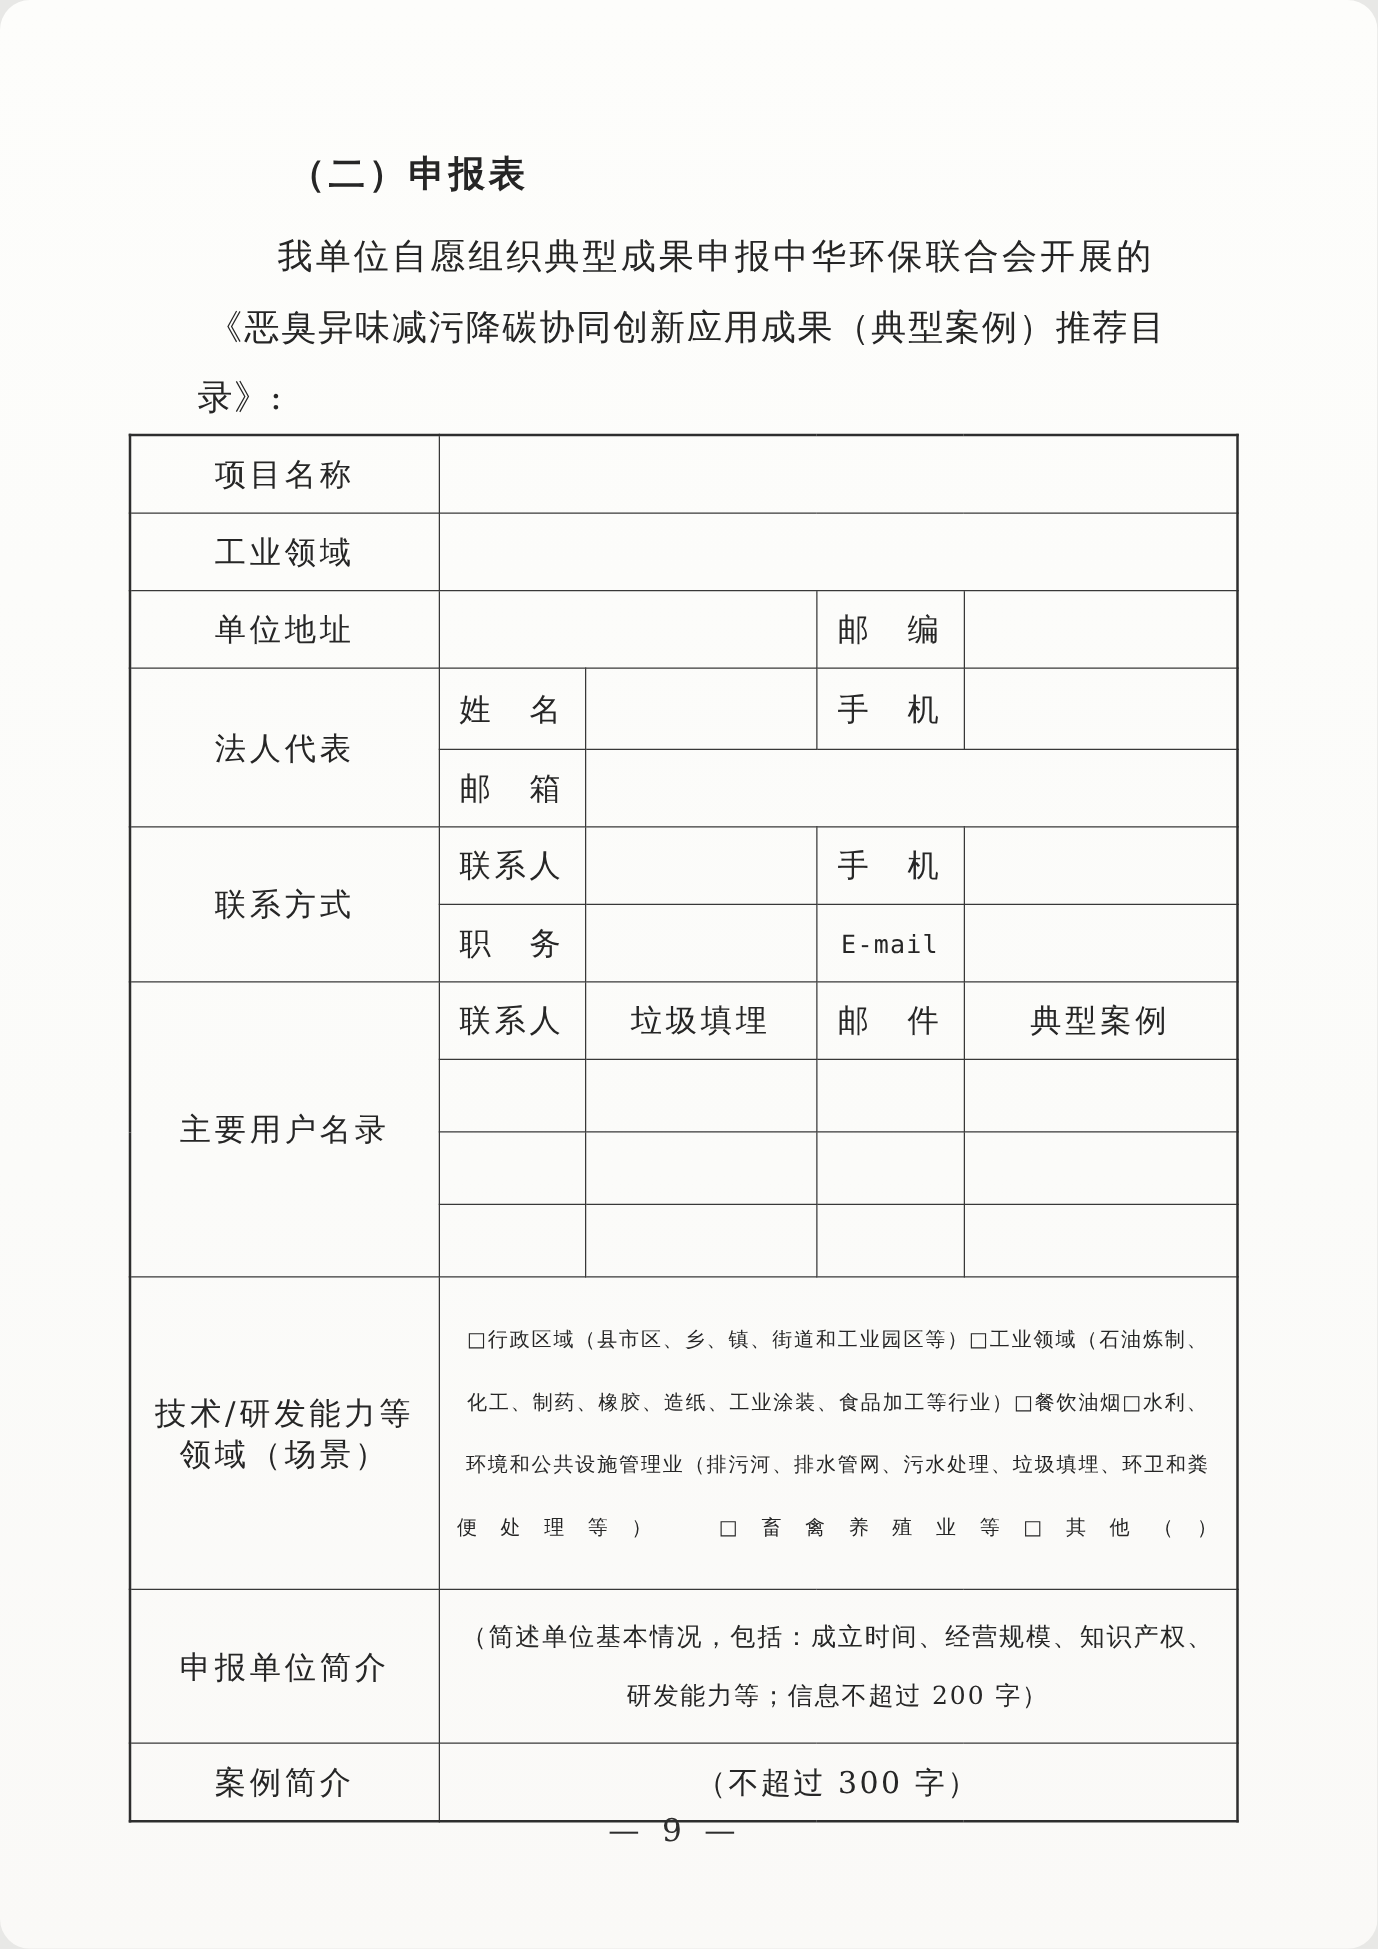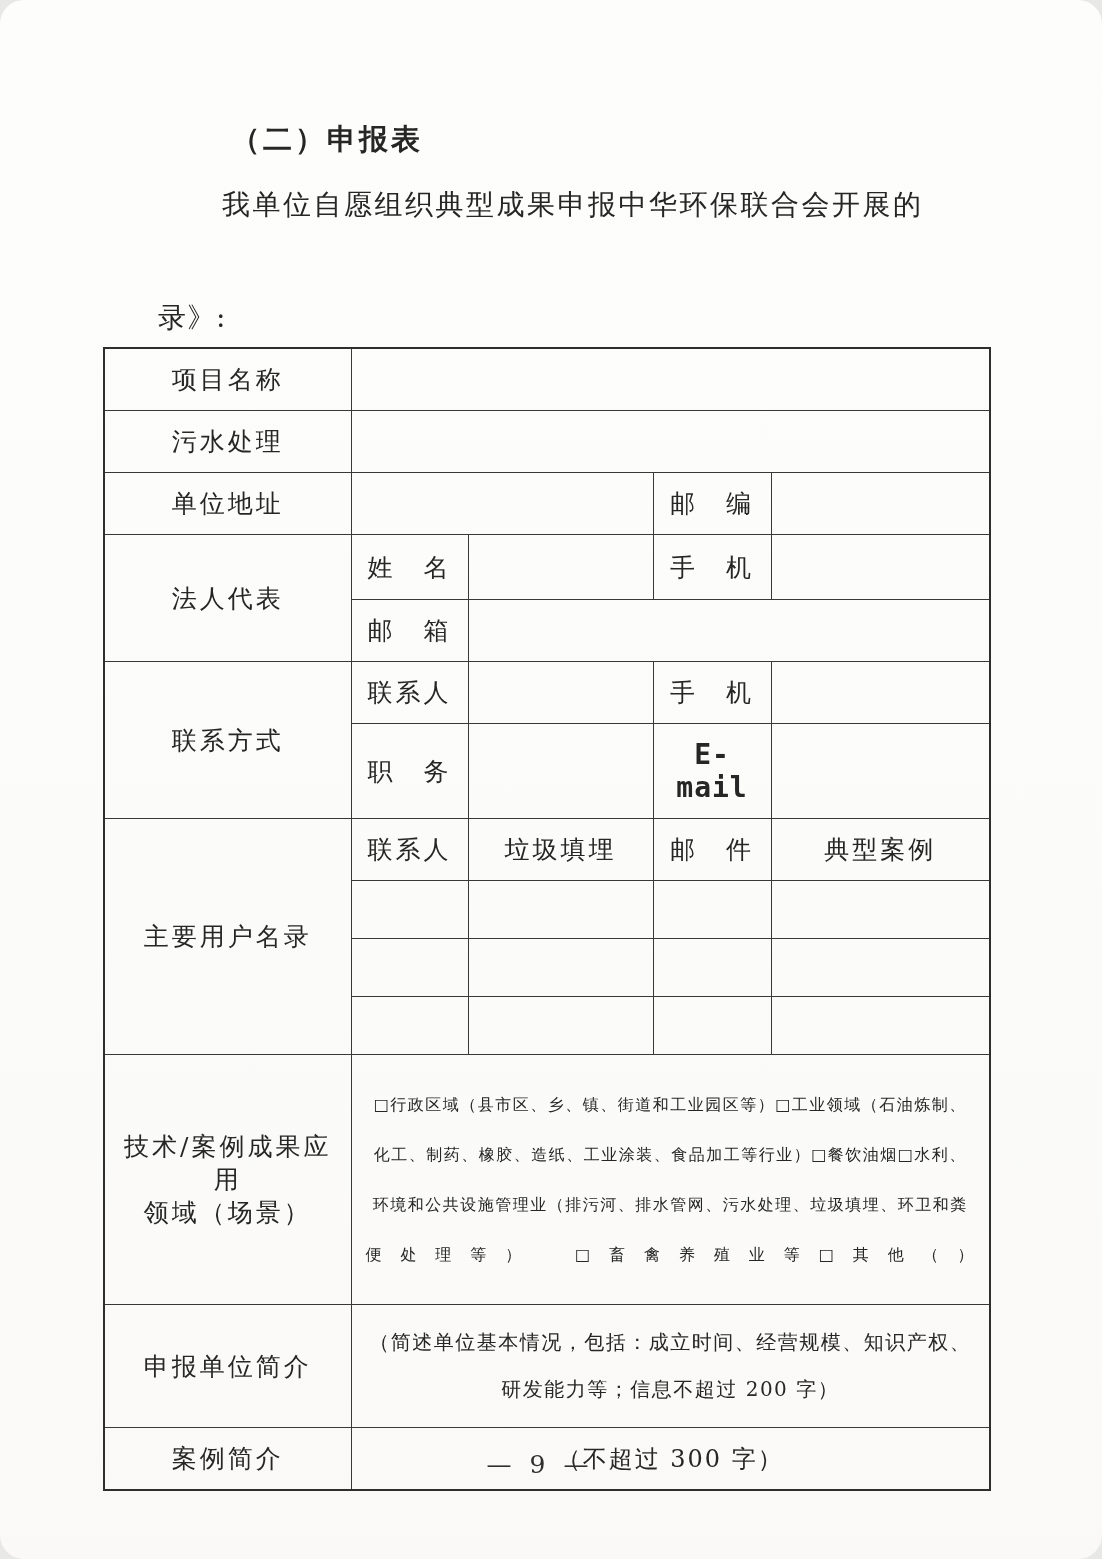--- a/index.html
+++ b/index.html
@@ -49,22 +49,21 @@
     text-align: center;
     vertical-align: middle;
     padding: 14px;
     overflow: hidden;
   }
   .label { letter-spacing: 3px; }
   .label div { letter-spacing: 3px; }
   .email-label {
     font-family: "DejaVu Sans Mono", "Liberation Mono", monospace;
     letter-spacing: 1px;
-    font-size: 28px;
-    font-weight: bold;
+    font-size: 20px;
   }
   .tech-options {
     text-align: justify;
     text-align-last: justify;
     line-height: 50px;
     padding: 0 14px 0 16px;
     font-size: 16px;
     letter-spacing: 1.5px;
   }
   .unit-hint {
@@ -93,37 +92,38 @@
   }
 </style>
 </head>
 <body>
 
 <div class="page">
 
   <h2 class="section-title">（二）申报表</h2>
 
   <div class="intro-line intro-1">我单位自愿组织典型成果申报中华环保联合会开展的</div>
+  <div class="intro-line intro-2">《恶臭异味减污降碳协同创新应用成果（典型案例）推荐目</div>
   <div class="intro-line intro-3">录》:</div>
 
   <table class="form-table">
     <colgroup>
       <col style="width:247px">
       <col style="width:117px">
       <col style="width:185px">
       <col style="width:118px">
       <col style="width:219px">
     </colgroup>
     <tbody>
       <tr style="height:56px">
         <td class="label">项目名称</td>
         <td colspan="4"></td>
       </tr>
       <tr style="height:62px">
-        <td class="label">污水处理</td>
+        <td class="label">工业领域</td>
         <td colspan="4"></td>
       </tr>
       <tr style="height:60px">
         <td class="label">单位地址</td>
         <td colspan="2"></td>
         <td class="label">邮　编</td>
         <td></td>
       </tr>
       <tr style="height:65px">
         <td class="label" rowspan="2">法人代表</td>
@@ -169,21 +169,21 @@
         <td></td>
       </tr>
       <tr style="height:58px">
         <td></td>
         <td></td>
         <td></td>
         <td></td>
       </tr>
       <tr style="height:250px">
         <td class="label">
-          <div>技术/案例成果应用</div>
+          <div>技术/研发能力等</div>
           <div>领域（场景）</div>
         </td>
         <td colspan="4" class="tech-options">□行政区域（县市区、乡、镇、街道和工业园区等）□工业领域（石油炼制、化工、制药、橡胶、造纸、工业涂装、食品加工等行业）□餐饮油烟□水利、环境和公共设施管理业（排污河、排水管网、污水处理、垃圾填埋、环卫和粪便处理等）　□畜禽养殖业等□其他（）</td>
       </tr>
       <tr style="height:94px">
         <td class="label">申报单位简介</td>
         <td colspan="4" class="unit-hint">（简述单位基本情况，包括：成立时间、经营规模、知识产权、研发能力等；信息不超过 200 字）</td>
       </tr>
       <tr style="height:48px">
         <td class="label">案例简介</td>

